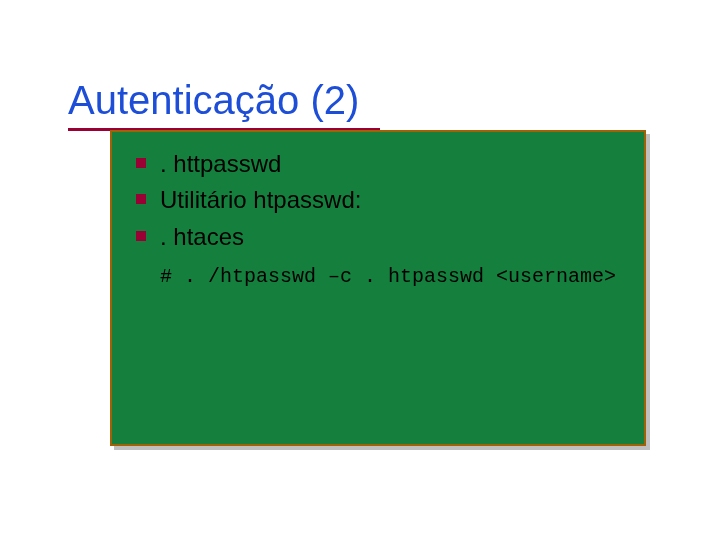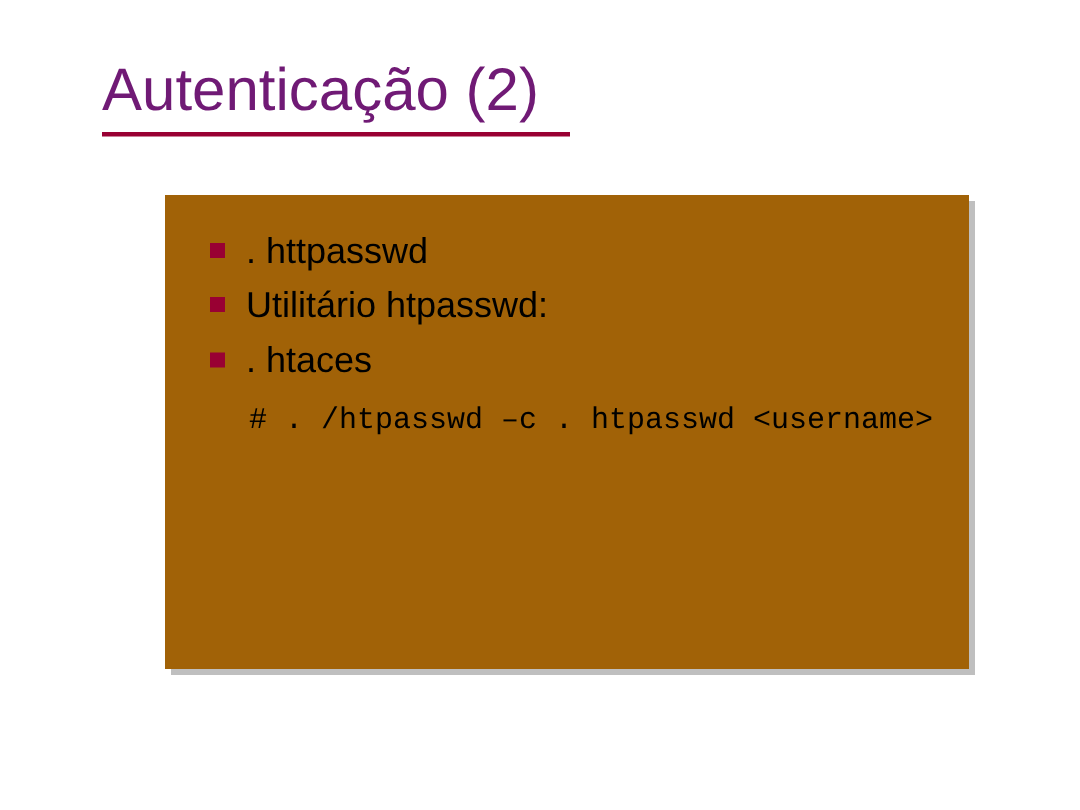--- a/index.html
+++ b/index.html
@@ -20,40 +20,41 @@
   .title-wrap {
     position: absolute;
     left: 68px;
     top: 38px;
     width: 560px;
   }
   .title {
     font-size: 40px;
     font-weight: 400;
     letter-spacing: 0px;
-    color: #701a75;
+    color: #1d4ed8;
     line-height: 1.1;
+    margin-top: 40px;
   }
   .title-underline {
     margin-top: 6px;
     width: 312px;
     height: 3px;
     background: #990033;
   }
   .content-box {
     position: absolute;
     left: 110px;
     top: 130px;
     width: 536px;
     height: 316px;
-    border: 6px solid #a16207;
+    border: 2px solid #a16207;
     box-shadow: 4px 4px 0 0 #bfbfbf;
     box-sizing: border-box;
     padding: 12px 16px 12px 16px;
-    background: #a16207;
+    background: #15803d;
   }
   .bullet-row {
     display: flex;
     align-items: flex-start;
     margin: 4px 0 4px 8px;
     line-height: 1.35;
   }
   .bullet-icon {
     flex: 0 0 auto;
     width: 10px;
@@ -65,21 +66,20 @@
   .bullet-text {
     font-size: 24px;
     font-weight: 400;
   }
   .code-line {
     font-family: "Courier New", Courier, monospace;
     font-size: 20px;
     margin-left: 32px;
     margin-top: 12px;
     white-space: pre;
-    text-align: center;
   }
 </style>
 </head>
 <body>
 
 <div class="slide">
 
   <div class="title-wrap">
     <div class="title">Autenticação (2)</div>
     <div class="title-underline"></div>

